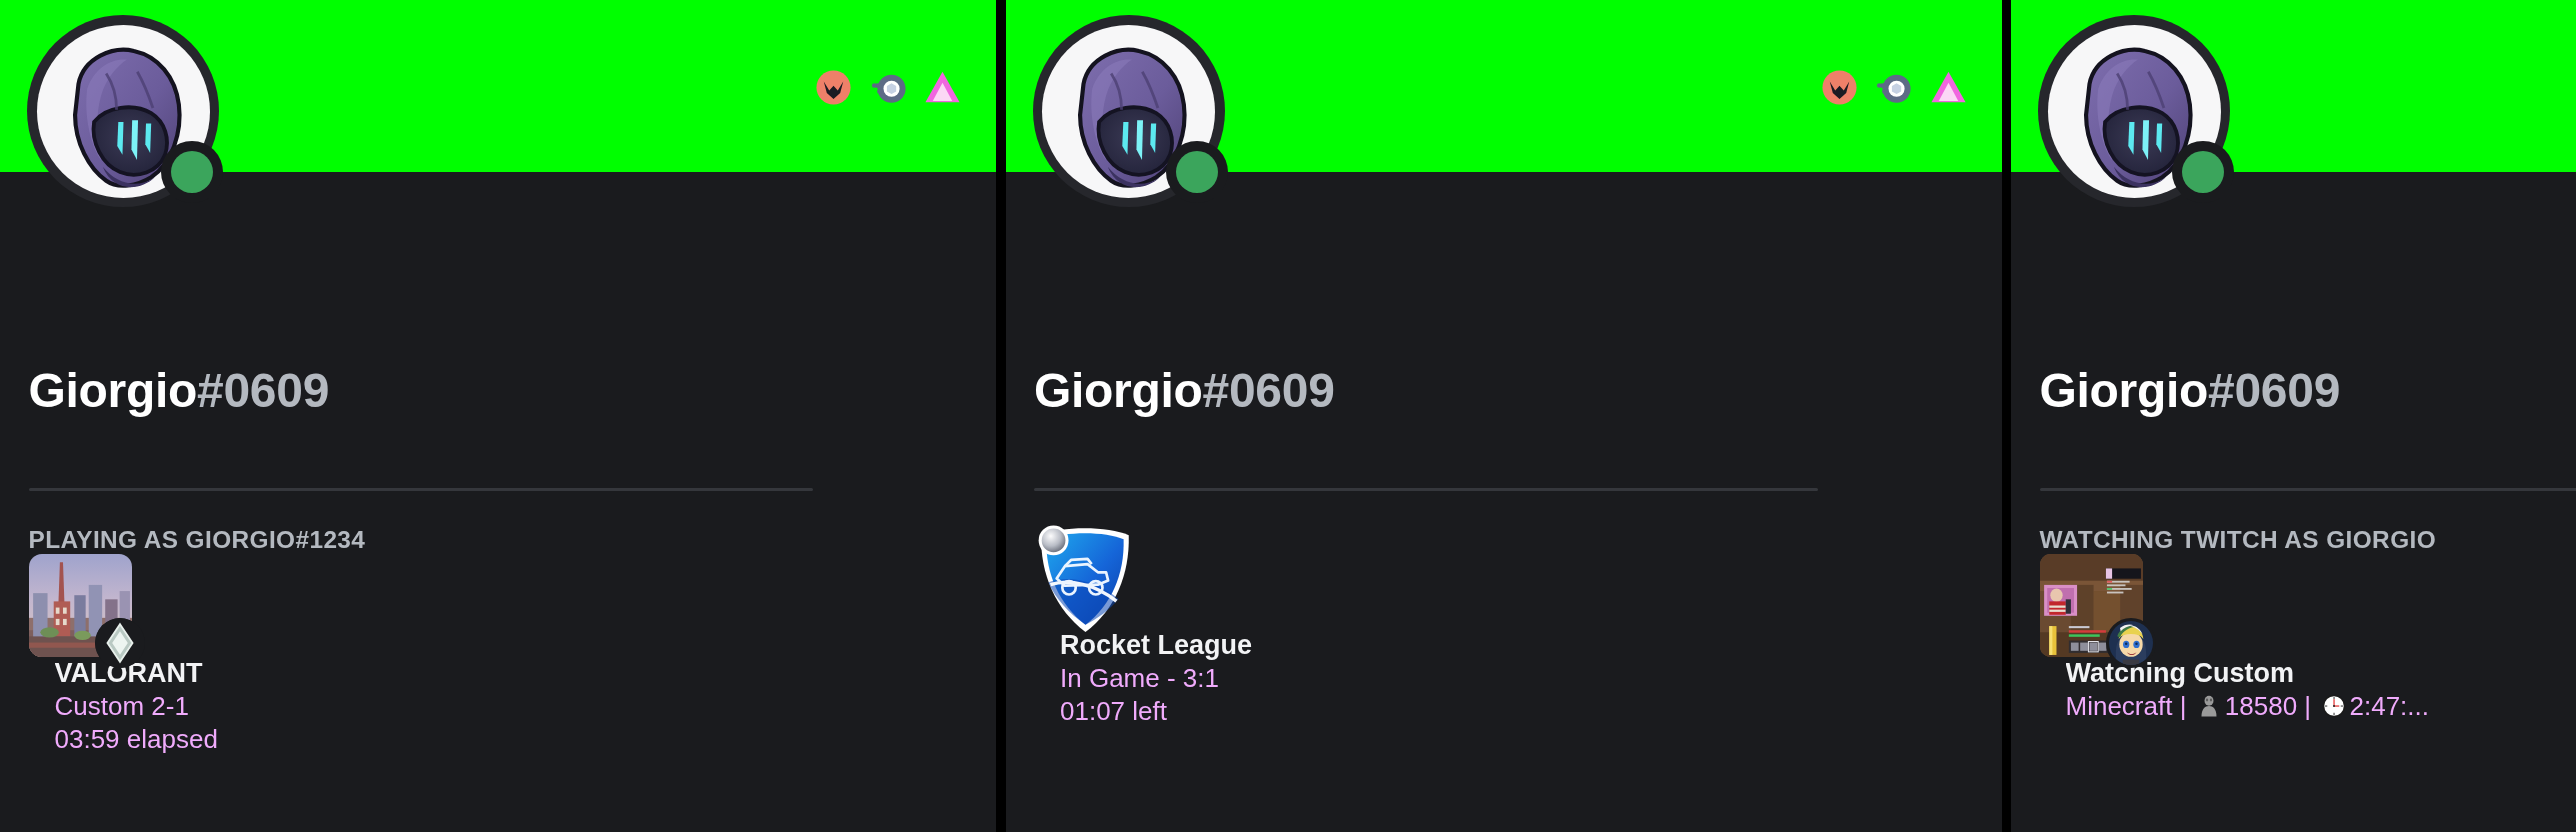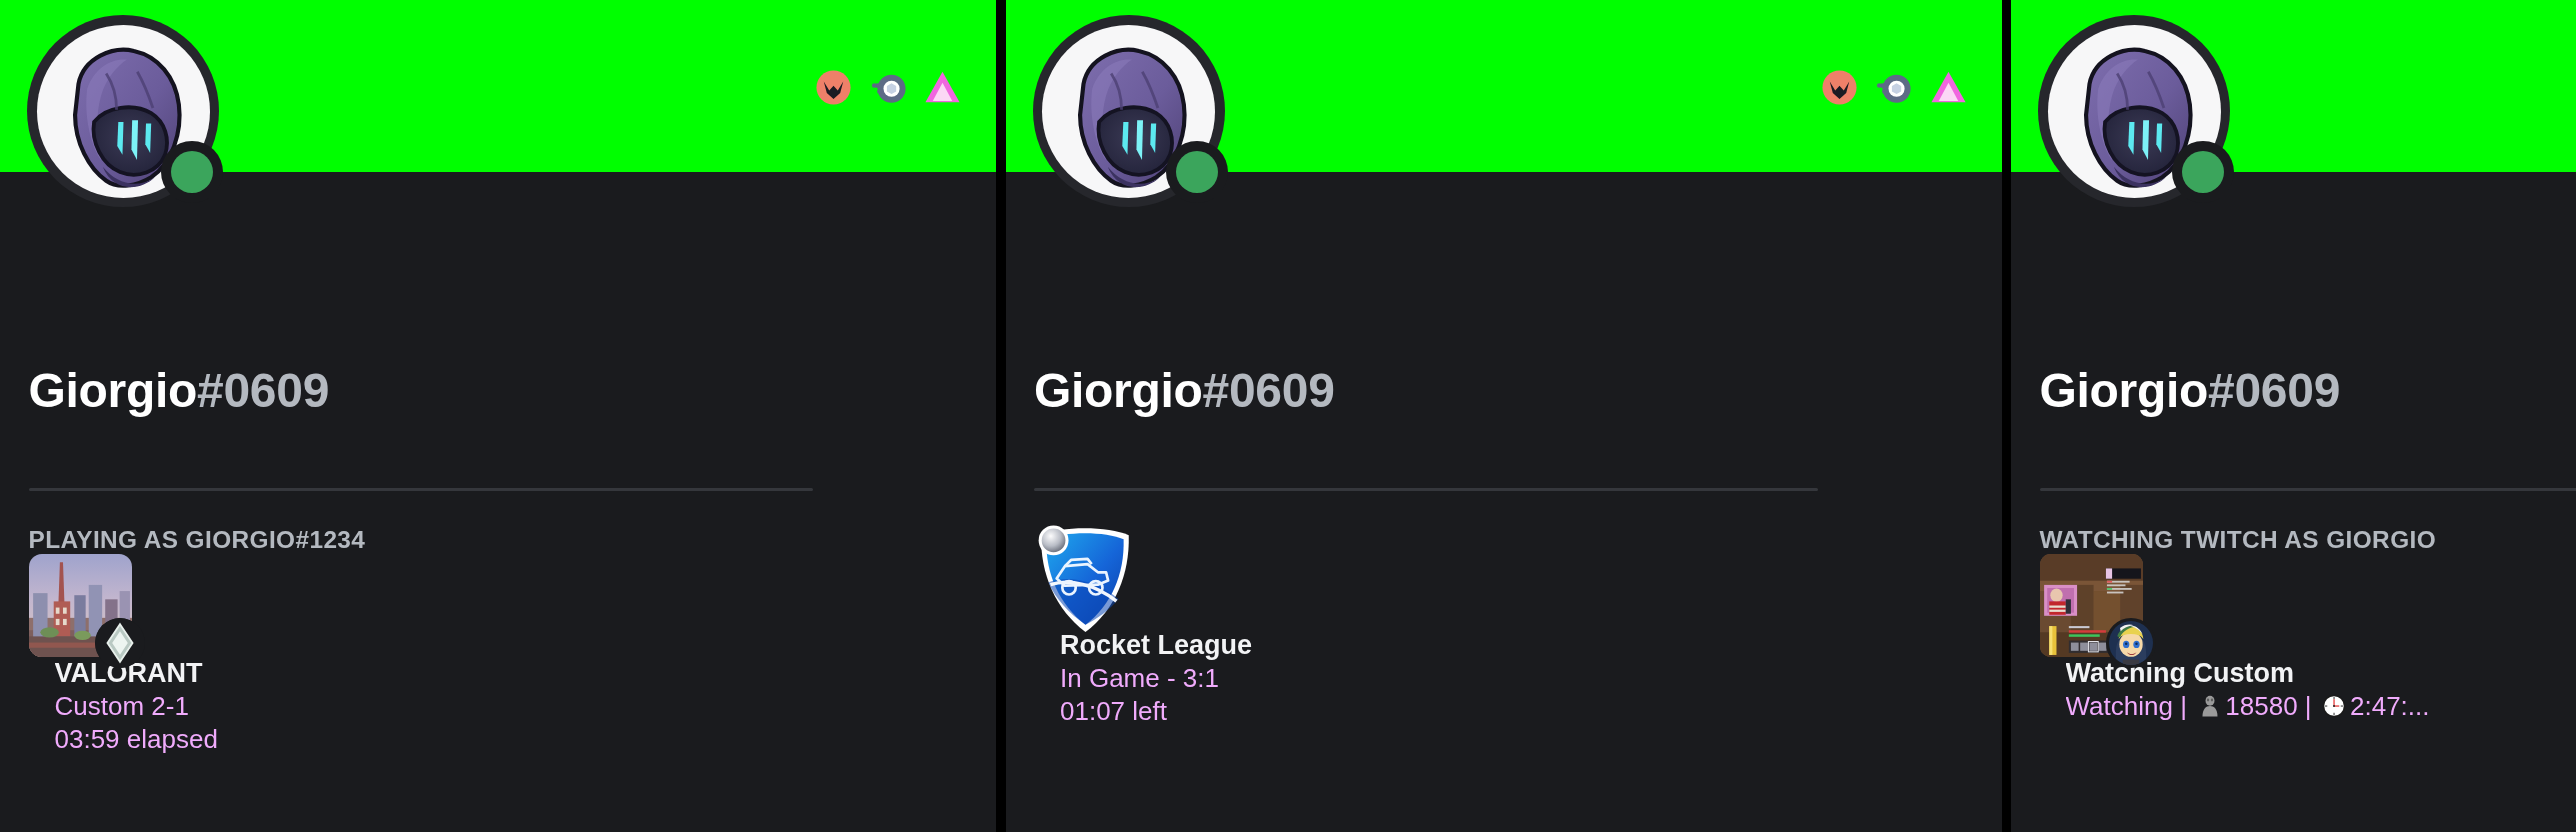--- a/index.html
+++ b/index.html
@@ -533,21 +533,21 @@
               <circle cx="25" cy="33" r="1.8" fill="#0E2A55"></circle>
               <circle cx="40" cy="33" r="1.8" fill="#0E2A55"></circle>
               <path d="M26 45 C30 49 36 49 40 45 C38 51 28 51 26 45 Z" fill="#9E3B3B"></path>
               <rect x="20" y="56" width="24" height="8" fill="#3A3A42"></rect>
             </svg>
           </div>
         </div>
         <div class="act-text">
           <div class="act-title">Watching Custom</div>
           <div class="act-line">
-            <span>Watching</span>
+            <span>Minecraft</span>
             <span>&nbsp;|&nbsp;</span>
             <span class="emoji">
               <svg width="24" height="24" viewBox="0 0 32 32">
                   <ellipse cx="16" cy="9" rx="6" ry="6.6" fill="#9A9A9A"></ellipse>
                   <path d="M6 30 C6 20 10.5 16 16 16 C21.5 16 26 20 26 30 Z" fill="#9A9A9A"></path>
                   <ellipse cx="13.4" cy="8" rx="1.5" ry="1.9" fill="#5D5D5D"></ellipse>
                   <ellipse cx="18.6" cy="8" rx="1.5" ry="1.9" fill="#5D5D5D"></ellipse>
                 </svg>
             </span>
             <span>18580</span>

